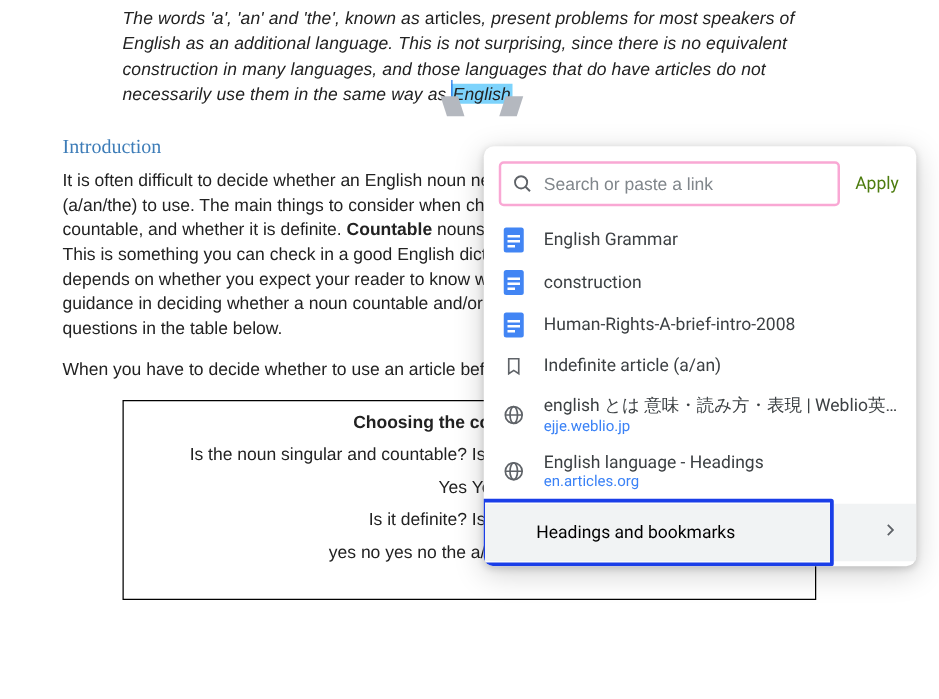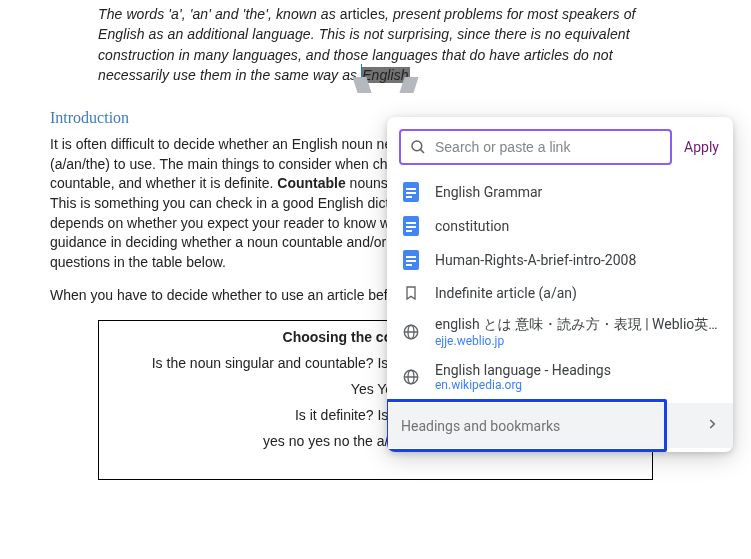--- a/index.html
+++ b/index.html
@@ -25,21 +25,21 @@
     letter-spacing: 0.1px;
   }
   .intro-italic .articles-word {
     font-style: normal;
   }
   .eng-wrap {
     position: relative;
     display: inline-block;
   }
   .eng-sel {
-    background: #737373;
+    background: #7dd3fc;
     padding: 0 1px;
   }
   .caret {
     position: absolute;
     top: -1px;
     left: 0;
     width: 1px;
     height: 18px;
     background: #1a73e8;
   }
@@ -88,38 +88,38 @@
   .popup-top {
     display: flex;
     align-items: center;
     padding: 12px 12px 8px 12px;
     gap: 10px;
   }
   .search-box {
     flex: 1;
     display: flex;
     align-items: center;
-    border: 2px solid #8b5cf6;
+    border: 2px solid #f9a8d4;
     border-radius: 4px;
     height: 36px;
     padding: 0 8px;
   }
   .search-box svg { flex: 0 0 auto; }
   .search-input {
     border: none;
     outline: none;
     font-size: 14px;
     flex: 1;
     margin-left: 6px;
     color: #3c4043;
     background: transparent;
   }
   .search-input::placeholder { color: #80868b; }
   .apply {
-    color: #701a75;
+    color: #4d7c0f;
     font-size: 14px;
     padding: 0 2px;
   }
   .sugg-list { padding: 2px 0 4px 0; }
   .sugg {
     display: flex;
     align-items: center;
     padding: 7px 14px;
     gap: 14px;
     cursor: default;
@@ -162,21 +162,22 @@
     white-space: nowrap;
   }
   .sugg.headings {
     background: #f1f3f4;
     padding: 14px 14px;
     justify-content: space-between;
     margin-top: 4px;
   }
   .headings-label {
     font-size: 14px;
-    color: #737373;
+    color: #000000;
+    margin-left: 28px;
   }
   .hl-box {
     position: absolute;
     border: 3px solid #1a3ee8;
     border-radius: 2px;
     left: -2px;
     right: 66px;
     top: -4px;
     bottom: -4px;
     pointer-events: none;
@@ -229,21 +230,21 @@
         </div>
       <div class="sugg-text">
           <div class="sugg-title">English Grammar</div>
         </div>
     </div>
     <div class="sugg">
       <div class="iconbox">
           <div class="doc-icon"></div>
         </div>
       <div class="sugg-text">
-          <div class="sugg-title">constitution</div>
+          <div class="sugg-title">construction</div>
         </div>
     </div>
     <div class="sugg">
       <div class="iconbox">
           <div class="doc-icon"></div>
         </div>
       <div class="sugg-text">
           <div class="sugg-title">Human-Rights-A-brief-intro-2008</div>
         </div>
     </div>
@@ -273,21 +274,21 @@
     <div class="sugg">
       <div class="iconbox">
         <svg width="18" height="18" viewBox="0 0 24 24" fill="none" stroke="#5f6368" stroke-width="1.8">
             <circle cx="12" cy="12" r="9"></circle>
             <ellipse cx="12" cy="12" rx="4" ry="9"></ellipse>
             <line x1="3" y1="12" x2="21" y2="12"></line>
           </svg>
       </div>
       <div class="sugg-text">
         <div class="sugg-title">English language - Headings</div>
-        <div class="sugg-sub">en.wikipedia.org</div>
+        <div class="sugg-sub">en.articles.org</div>
       </div>
     </div>
 
     <div class="sugg headings" style="position:relative;">
       <span class="headings-label">Headings and bookmarks</span>
       <span class="chev">
         <svg width="14" height="14" viewBox="0 0 24 24" fill="none" stroke="#5f6368" stroke-width="2.5">
             <polyline points="9 5 16 12 9 19"></polyline>
           </svg>
       </span>

